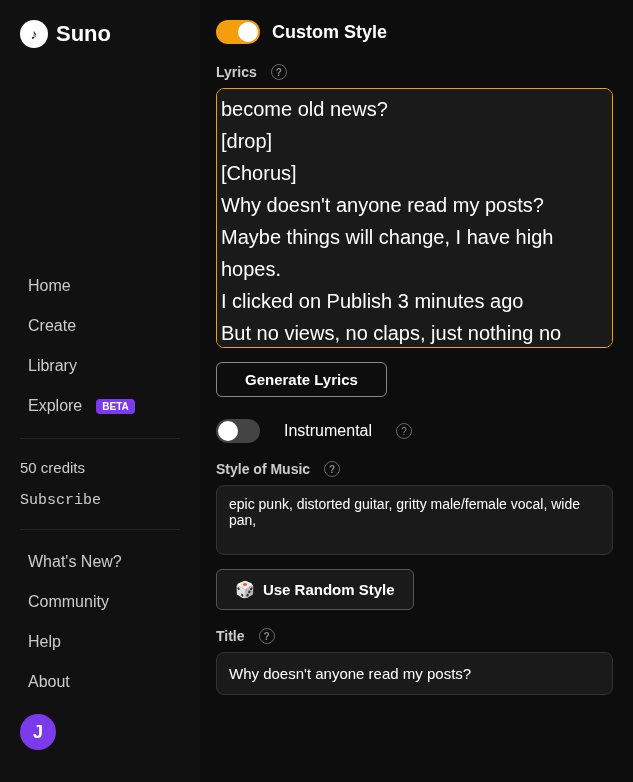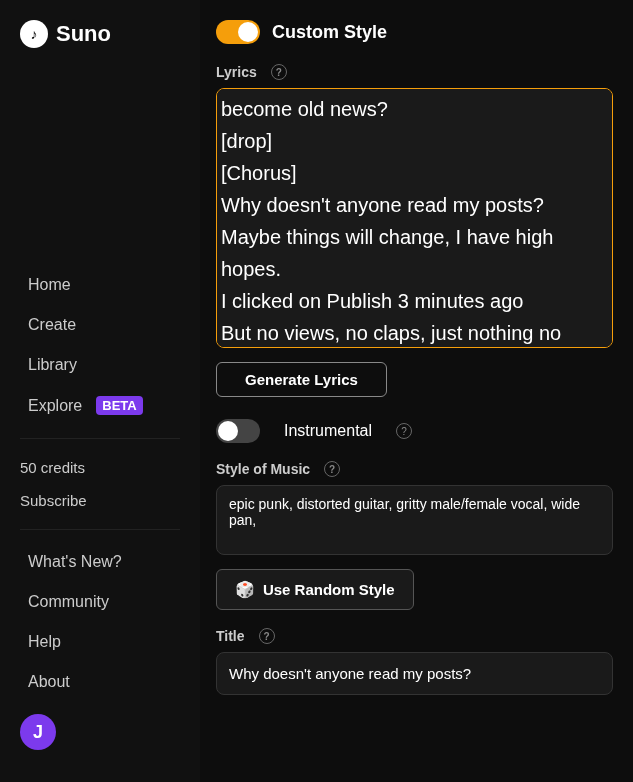--- a/index.html
+++ b/index.html
@@ -57,41 +57,42 @@
       cursor: pointer;
       border-radius: 6px;
       margin: 1px 8px;
       display: flex;
       align-items: center;
       gap: 8px;
     }
     .beta-badge {
       background: #7c3aed;
       color: #fff;
-      font-size: 13px;
+      font-size: 10px;
       font-weight: 700;
       padding: 2px 6px;
       border-radius: 4px;
       margin-left: 6px;
     }
     .sidebar-divider {
       border: none;
       border-top: 1px solid #222;
       margin: 12px 20px;
     }
     .sidebar-credits {
       padding: 8px 20px;
       font-size: 15px;
       color: #ccc;
     }
     .sidebar-subscribe {
       padding: 8px 20px;
       font-size: 15px;
       color: #ccc;
       cursor: pointer;
+      font-family: Liberation Mono, monospace;
     }
     .sidebar-bottom {
       margin-top: auto;
       display: flex;
       flex-direction: column;
     }
     .avatar {
       width: 36px;
       height: 36px;
       background: #7c3aed;

